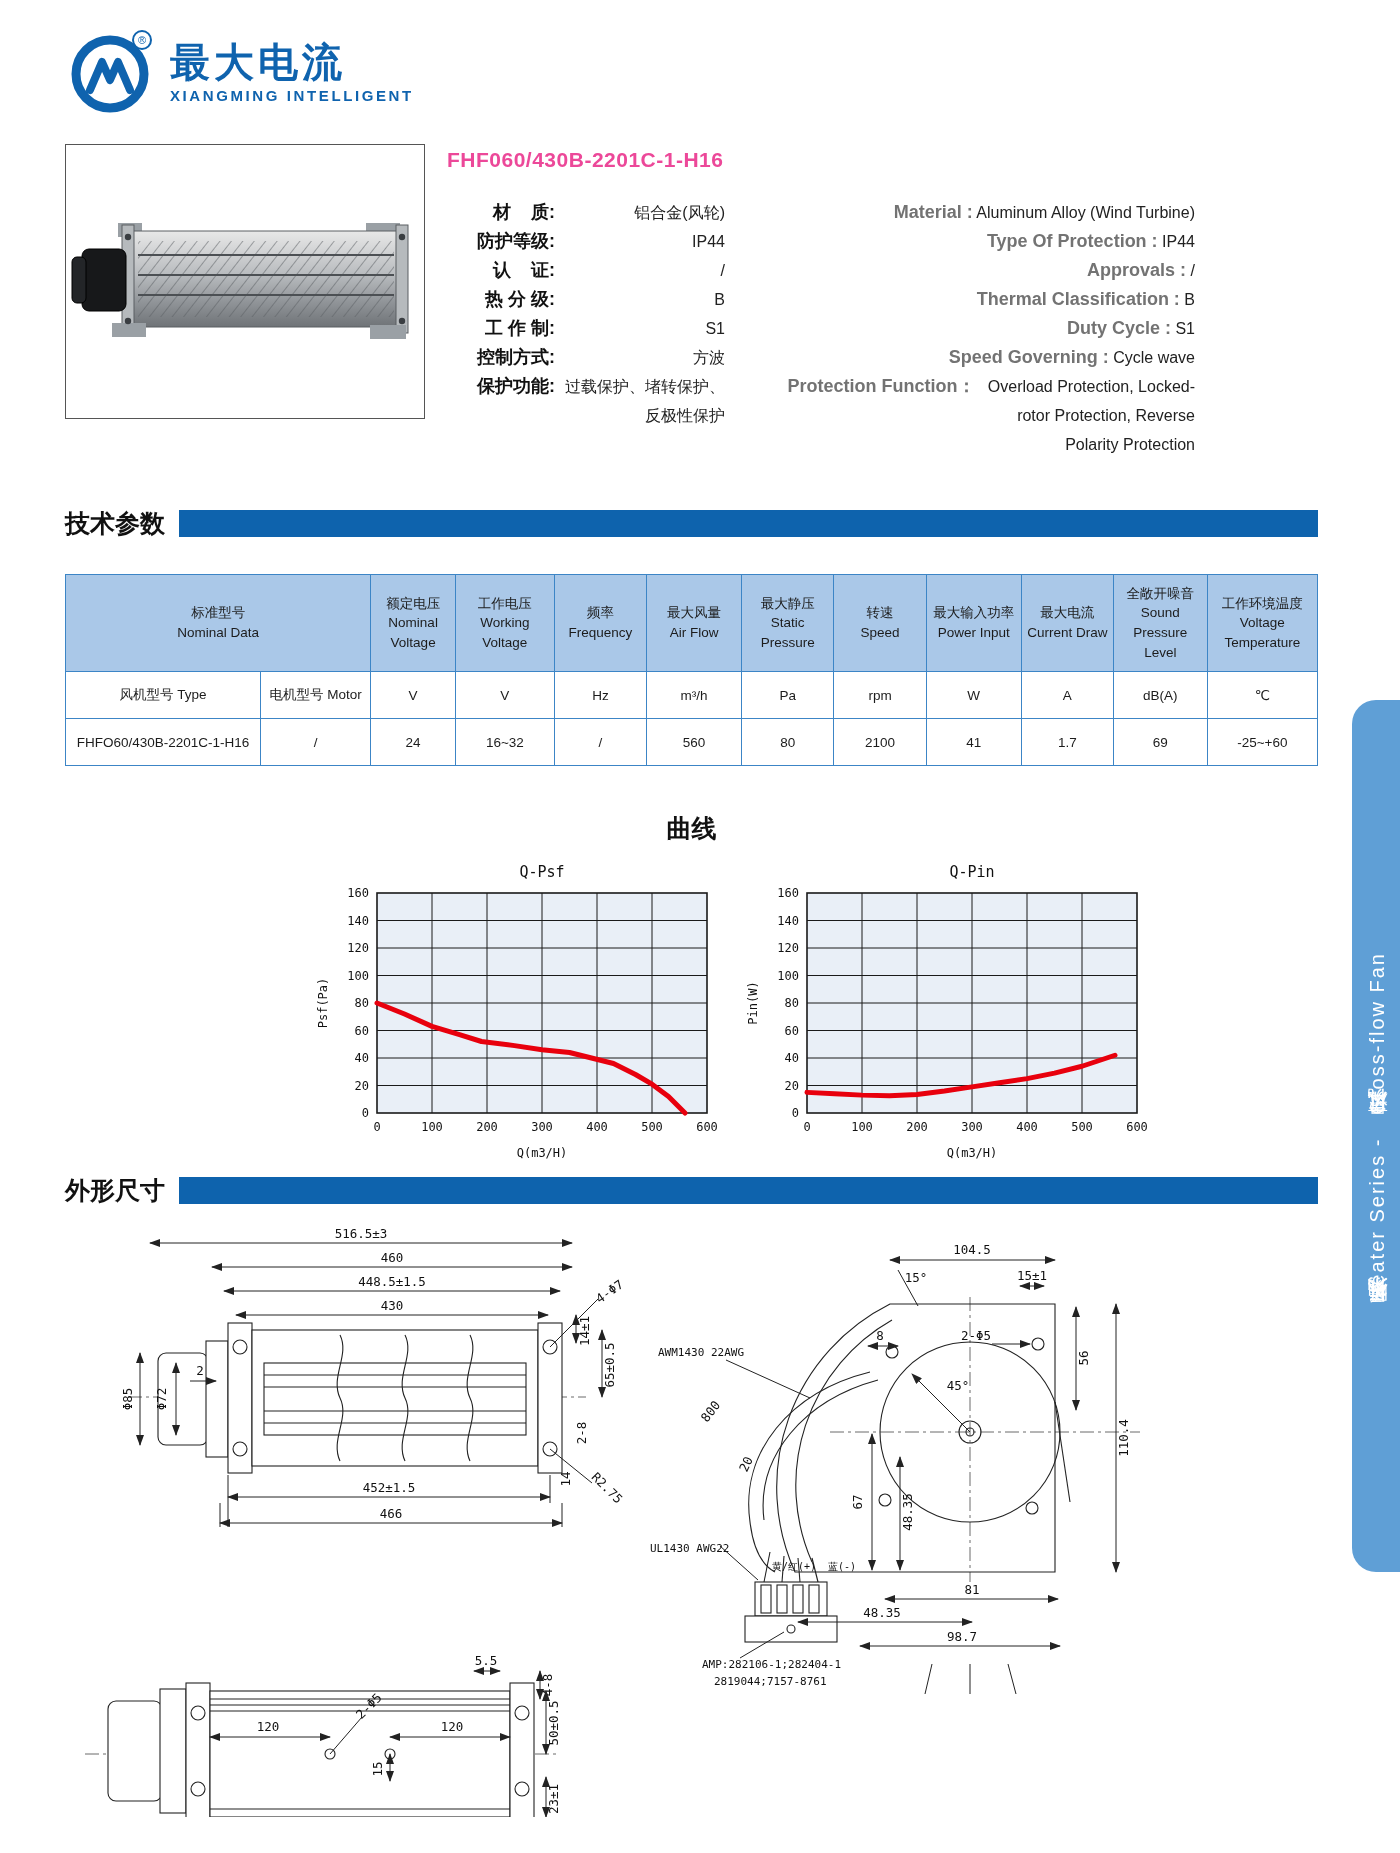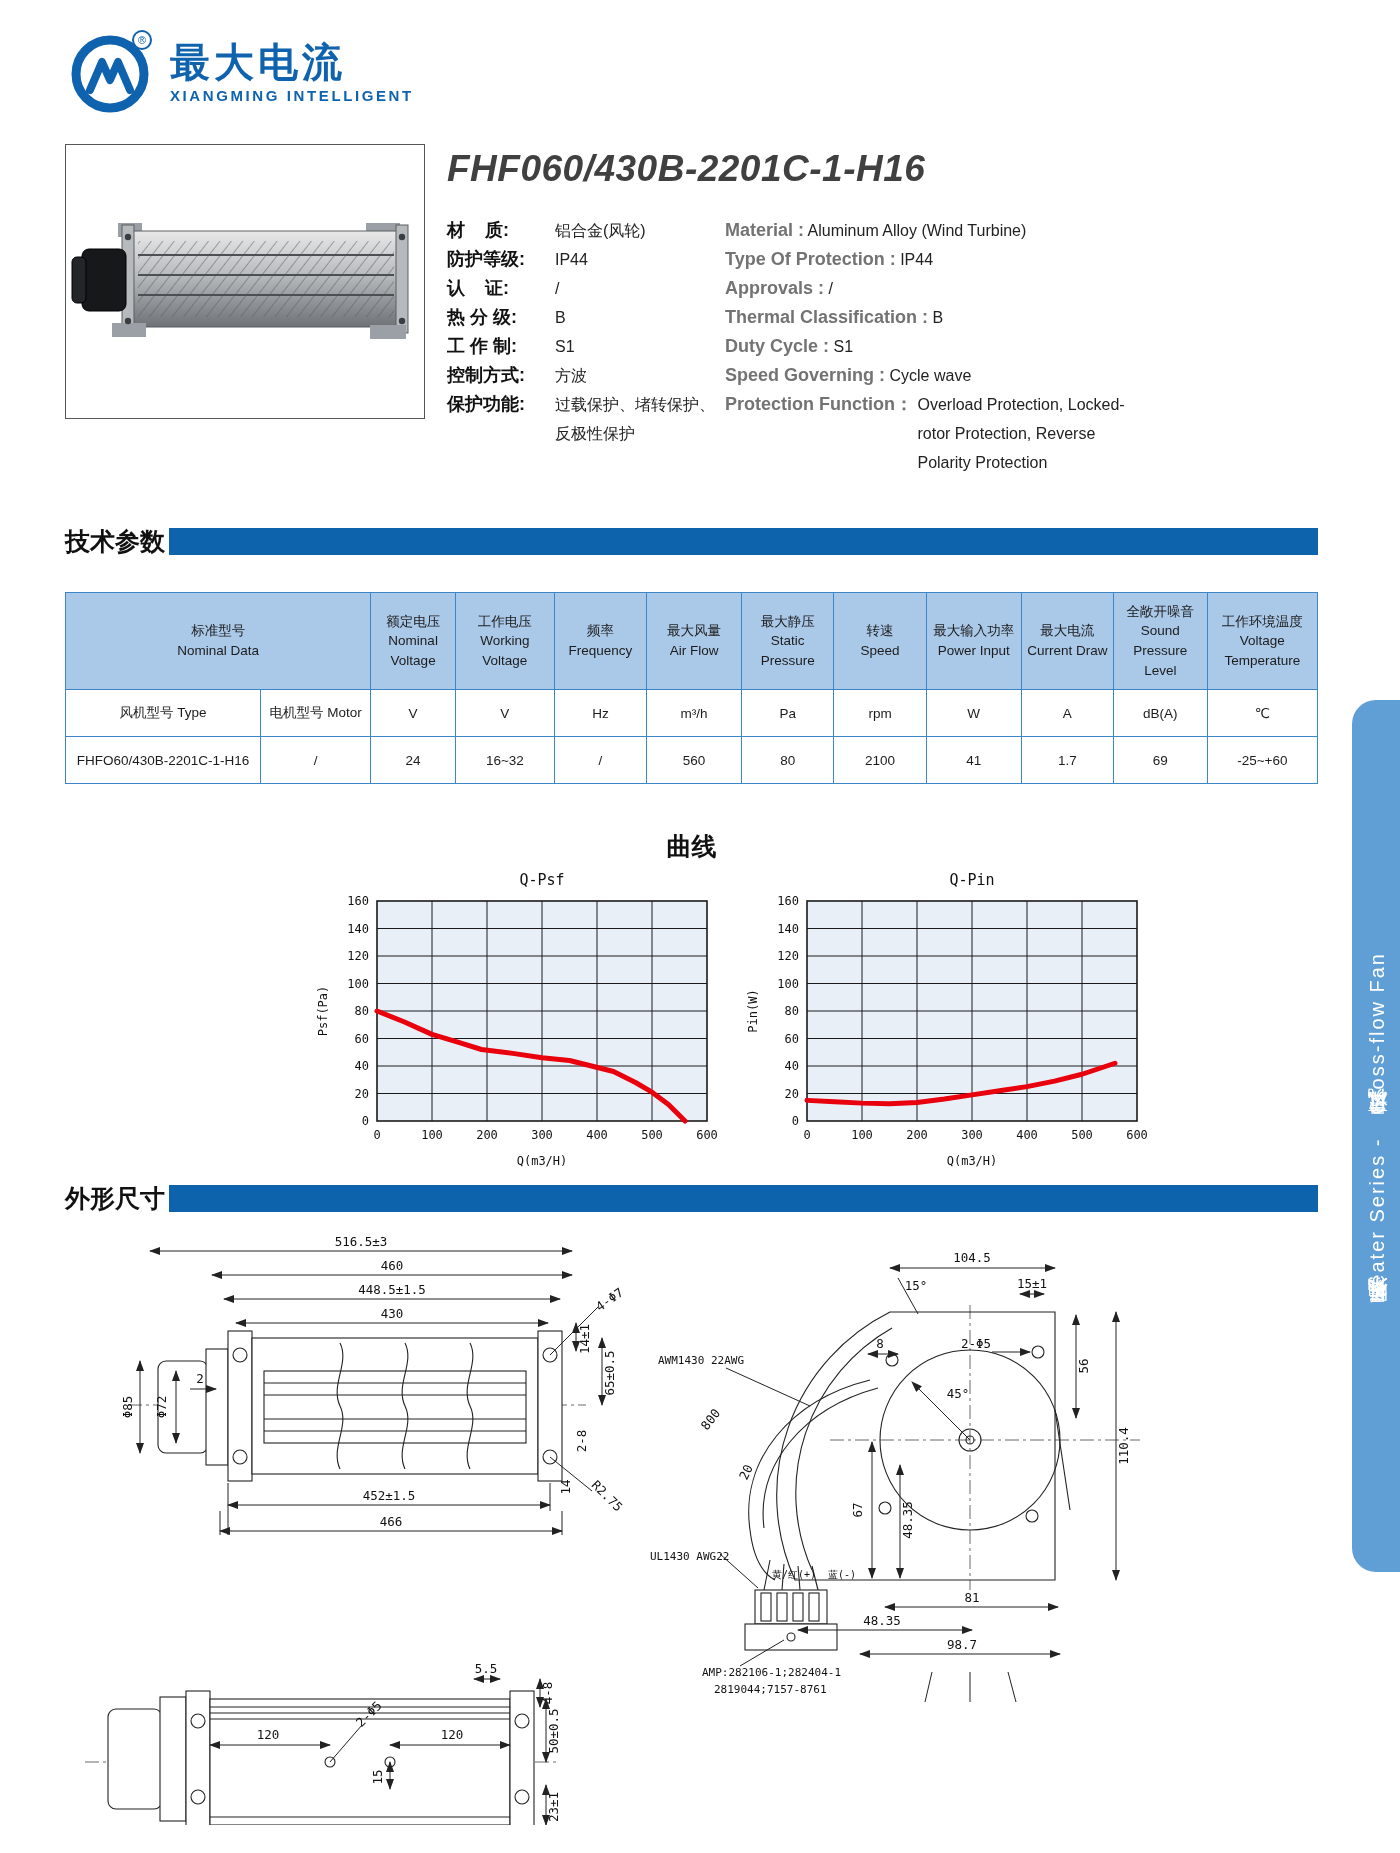--- a/index.html
+++ b/index.html
@@ -8,29 +8,29 @@
   .page{padding:0 82px 0 65px;}
   
   .logo{display:flex;align-items:center;gap:14px;margin:28px 0 0 3px;}
   .logo-mark{position:relative;width:88px;height:88px;}
   .logo-text .cn{font-size:40px;font-weight:700;color:#0f63ae;letter-spacing:4px;line-height:1.05;}
   .logo-text .en{font-size:15px;font-weight:700;color:#0f63ae;letter-spacing:2.6px;margin-top:4px;}
   
   .product{display:flex;margin-top:28px;}
   .photo-box{width:358px;height:273px;border:1px solid #555;flex:none;background:#fff;}
   .pright{margin-left:22px;flex:1;}
-  .model{font-size:37px;font-weight:700;color:#404040;margin:4px 0 26px 0;letter-spacing:.5px;font-style:italic;}
-  .spec-row{display:flex;line-height:29px;font-size:16px;}
+  .model{font-size:21px;font-weight:700;color:#ec4899;margin:4px 0 26px 0;letter-spacing:.5px;}
+  .spec-row{display:flex;line-height:29px;font-size:16px;text-align:right;}
   .cnl{font-weight:700;font-size:18px;width:108px;white-space:pre;flex:none;color:#111;}
   .cnv{width:170px;flex:none;color:#222;}
   .enb{width:470px;flex:none;}
   .enl{font-weight:700;font-size:18px;color:#737373;}
   .env{color:#222;}
   
-  .sec{display:flex;align-items:center;gap:4px;}
+  .sec{display:flex;align-items:center;gap:14px;}
   .sec-title{font-size:25px;font-weight:700;color:#111;flex:none;}
   .sec-bar{flex:1;height:27px;background:#0e63ad;}
   
   table.tech{border-collapse:collapse;width:100%;margin-top:34px;table-layout:fixed;}
   table.tech th,table.tech td{border:1px solid #3c85c6;text-align:center;vertical-align:middle;
       font-weight:400;font-size:13.5px;color:#1c1c1c;padding:2px 3px;}
   table.tech thead th{background:#aac8e8;height:92px;line-height:1.45;}
   table.tech td{height:42px;background:#fff;}
   
   .charts{display:flex;margin-left:240px;margin-top:4px;}

